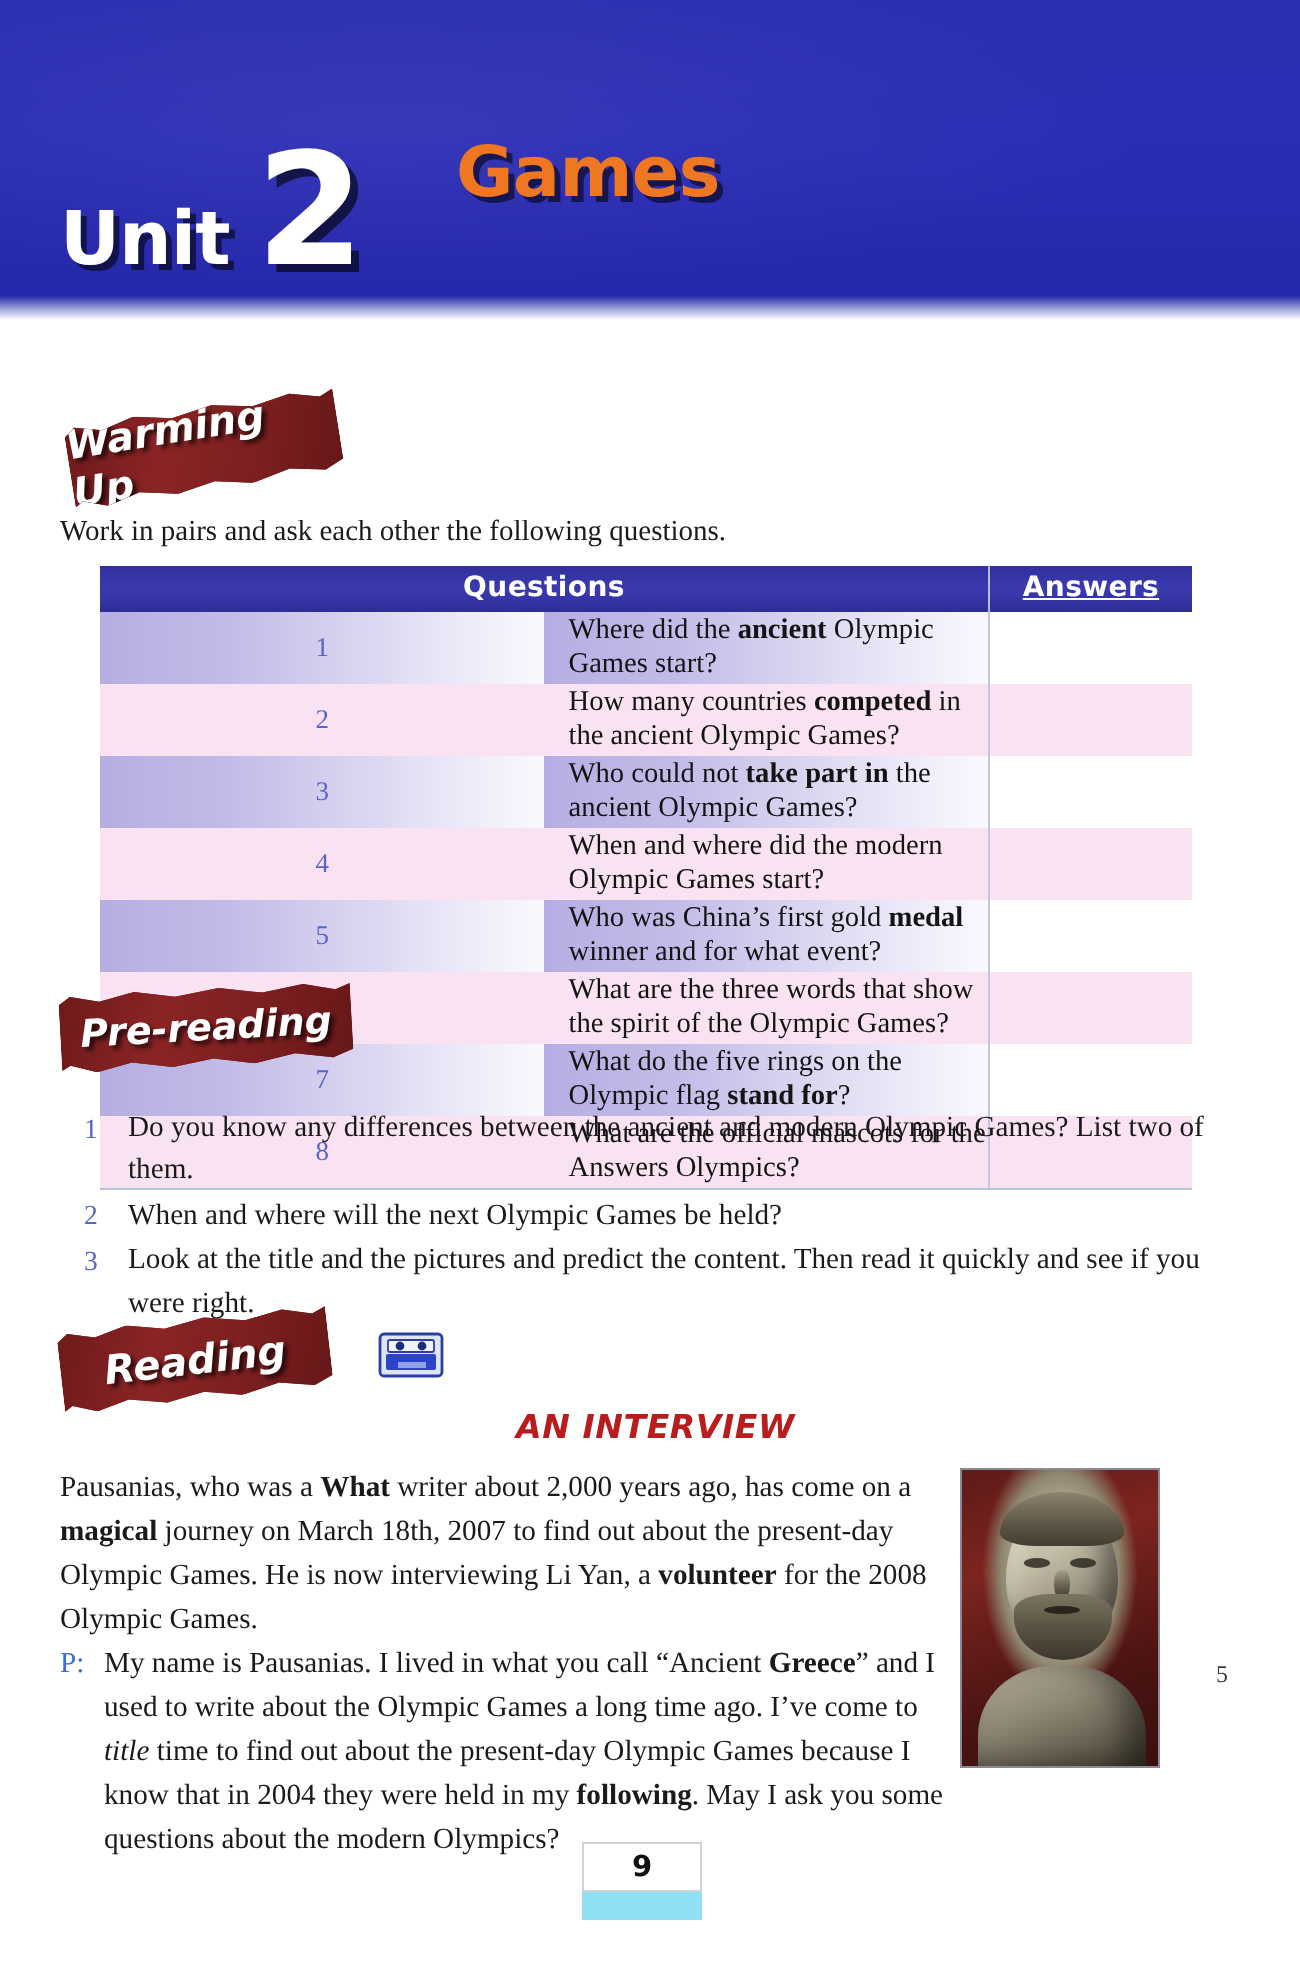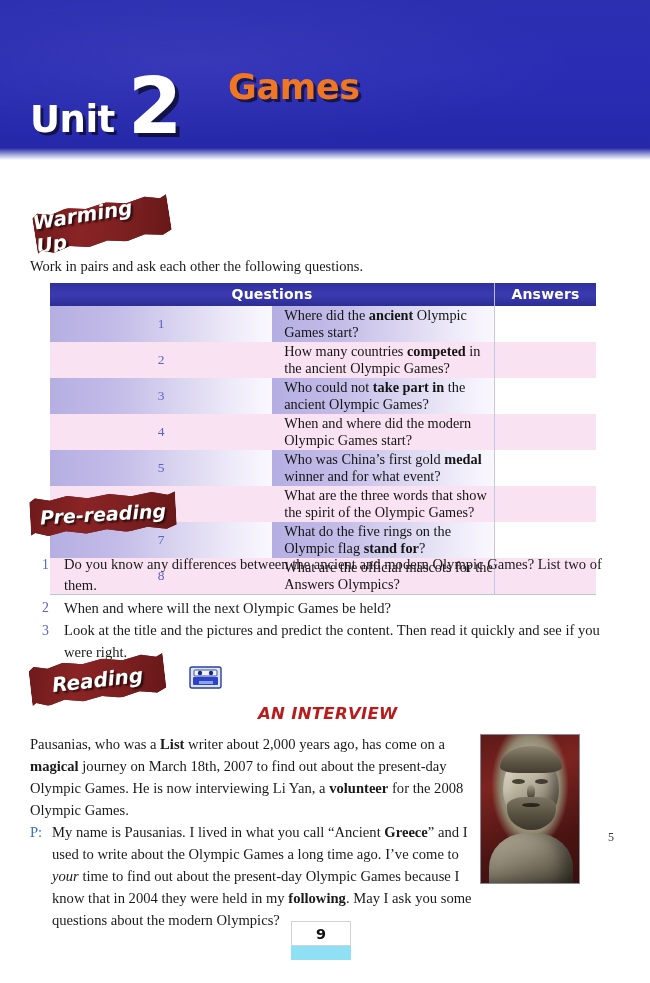--- a/index.html
+++ b/index.html
@@ -130,21 +130,21 @@
     color: #ffffff;
     font-family: "DejaVu Sans", sans-serif;
     font-weight: bold;
     font-size: 14px;
     height: 20px;
     padding: 1px 0 2px 0;
     text-align: center;
     letter-spacing: 0.2px;
   }
   .qtable th.th-q { width: 444px; }
-  .qtable th.th-a { width: 101px; border-left: 1px solid #b9bcd8; }
+  .qtable th.th-a { width: 101px; border-left: 1px solid #b9bcd8; text-decoration: underline; }
   .qtable td {
     height: 21px;
     padding: 1px 0 1px 0;
     vertical-align: middle;
   }
   .qtable td.num {
     width: 22px;
     text-align: center;
     color: #5a63c8;
     font-size: 13.5px;
@@ -426,25 +426,25 @@
   <rect x="2" y="3" width="31" height="21" rx="2" fill="#dfe4f5" stroke="#2b3f9e" stroke-width="1.4"></rect>
   <rect x="5" y="13" width="25" height="8" rx="1" fill="#2b43c8"></rect>
   <rect x="6" y="6" width="23" height="6" rx="1" fill="#f2f4fb" stroke="#2b3f9e" stroke-width="0.9"></rect>
   <circle cx="12" cy="9" r="2.2" fill="#1d2c7a"></circle>
   <circle cx="23" cy="9" r="2.2" fill="#1d2c7a"></circle>
   <rect x="11" y="17" width="14" height="3" fill="#8fa3e8"></rect>
 </svg>
 
 <div class="an-interview">AN INTERVIEW</div>
 
-<div class="reading-intro" id="reading-intro">Pausanias, who was a <b>List</b> writer about 2,000 years ago, has come on a <b>magical</b> journey on March 18th, 2007 to find out about the present-day Olympic Games. He is now interviewing Li Yan, a <b>volunteer</b> for the 2008 Olympic Games.</div>
+<div class="reading-intro" id="reading-intro">Pausanias, who was a <b>What</b> writer about 2,000 years ago, has come on a <b>magical</b> journey on March 18th, 2007 to find out about the present-day Olympic Games. He is now interviewing Li Yan, a <b>volunteer</b> for the 2008 Olympic Games.</div>
 
 <div class="dialogue">
   <span class="spk">P:</span>
-  <span class="body" id="dialogue-body">My name is Pausanias. I lived in what you call “Ancient <b>Greece</b>” and I used to write about the Olympic Games a long time ago. I’ve come to <i>your</i> time to find out about the present-day Olympic Games because I know that in 2004 they were held in my <b>following</b>. May I ask you some questions about the modern Olympics?</span>
+  <span class="body" id="dialogue-body">My name is Pausanias. I lived in what you call “Ancient <b>Greece</b>” and I used to write about the Olympic Games a long time ago. I’ve come to <i>title</i> time to find out about the present-day Olympic Games because I know that in 2004 they were held in my <b>following</b>. May I ask you some questions about the modern Olympics?</span>
 </div>
 
 <div class="bust-photo">
   <div class="torso"></div>
   <div class="head"></div>
   <div class="hair"></div>
   <div class="eyeL"></div>
   <div class="eyeR"></div>
   <div class="nose"></div>
   <div class="beard"></div>

